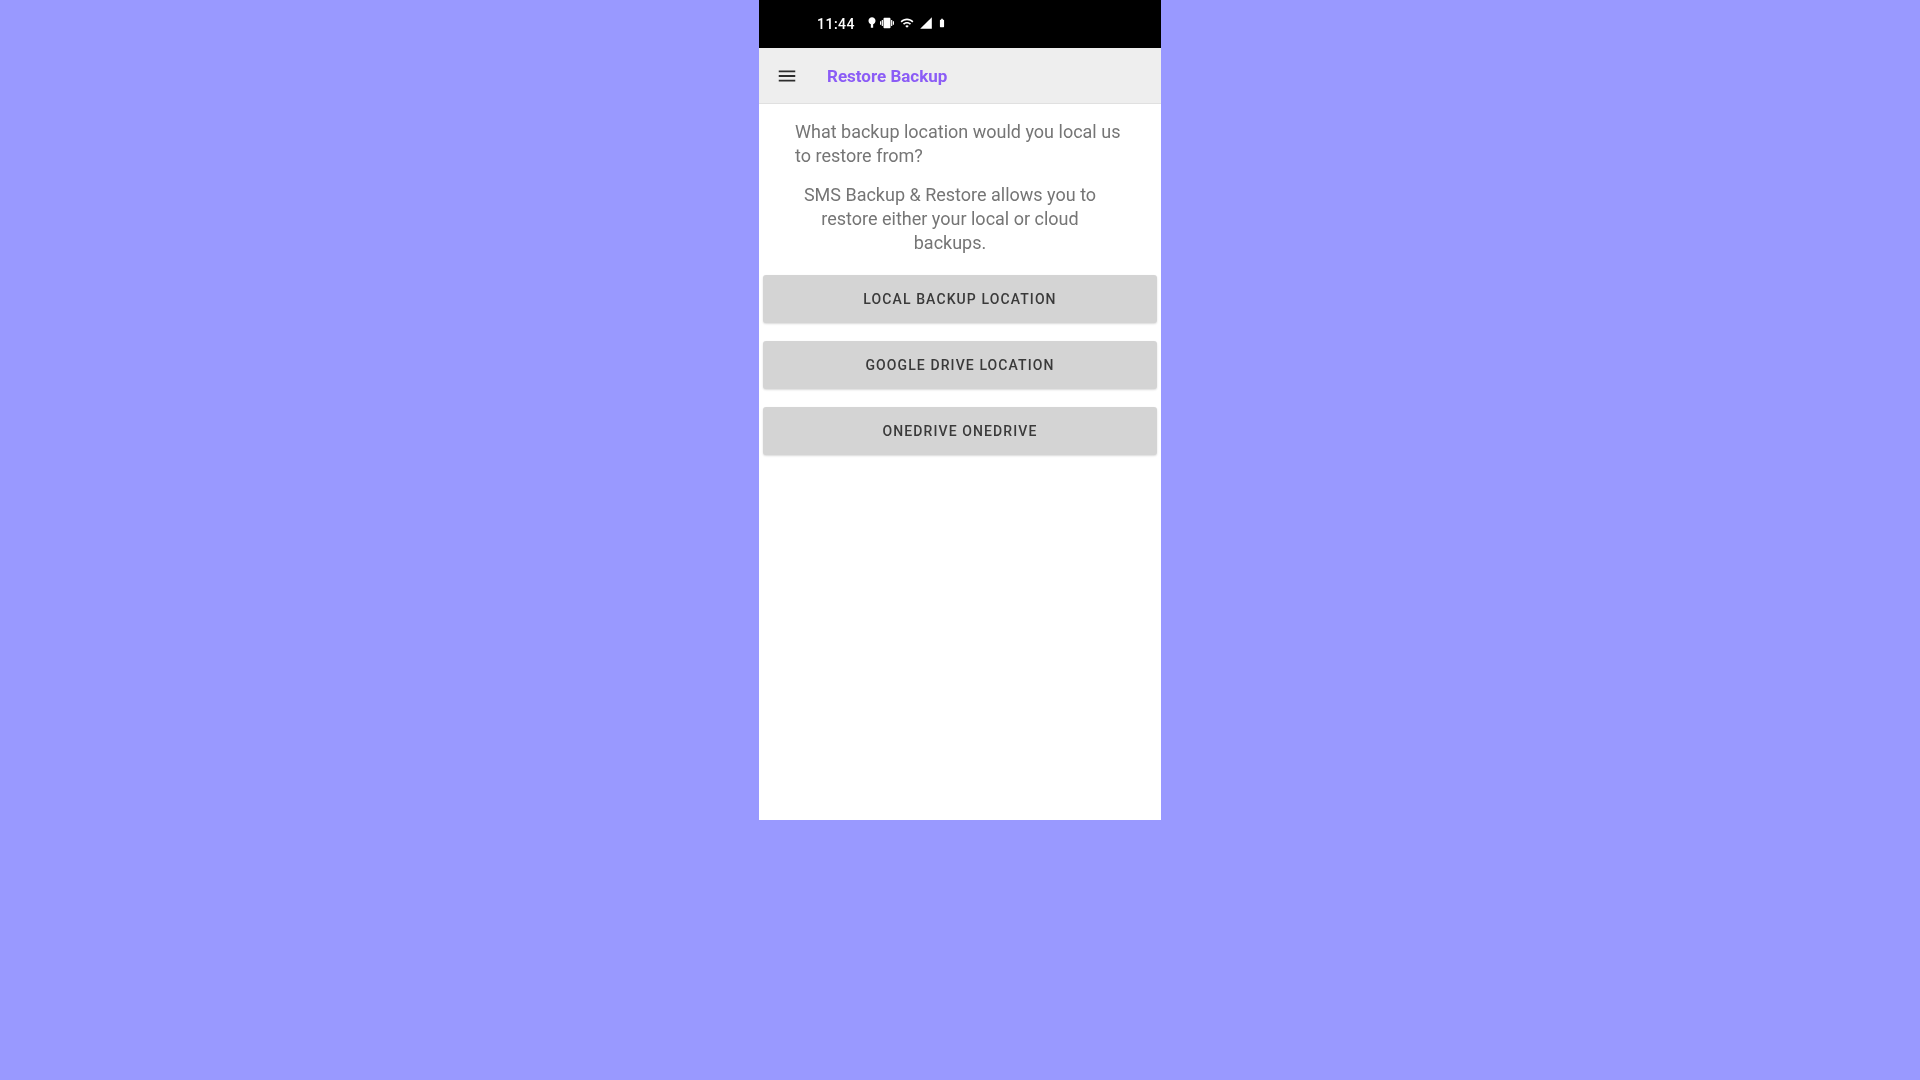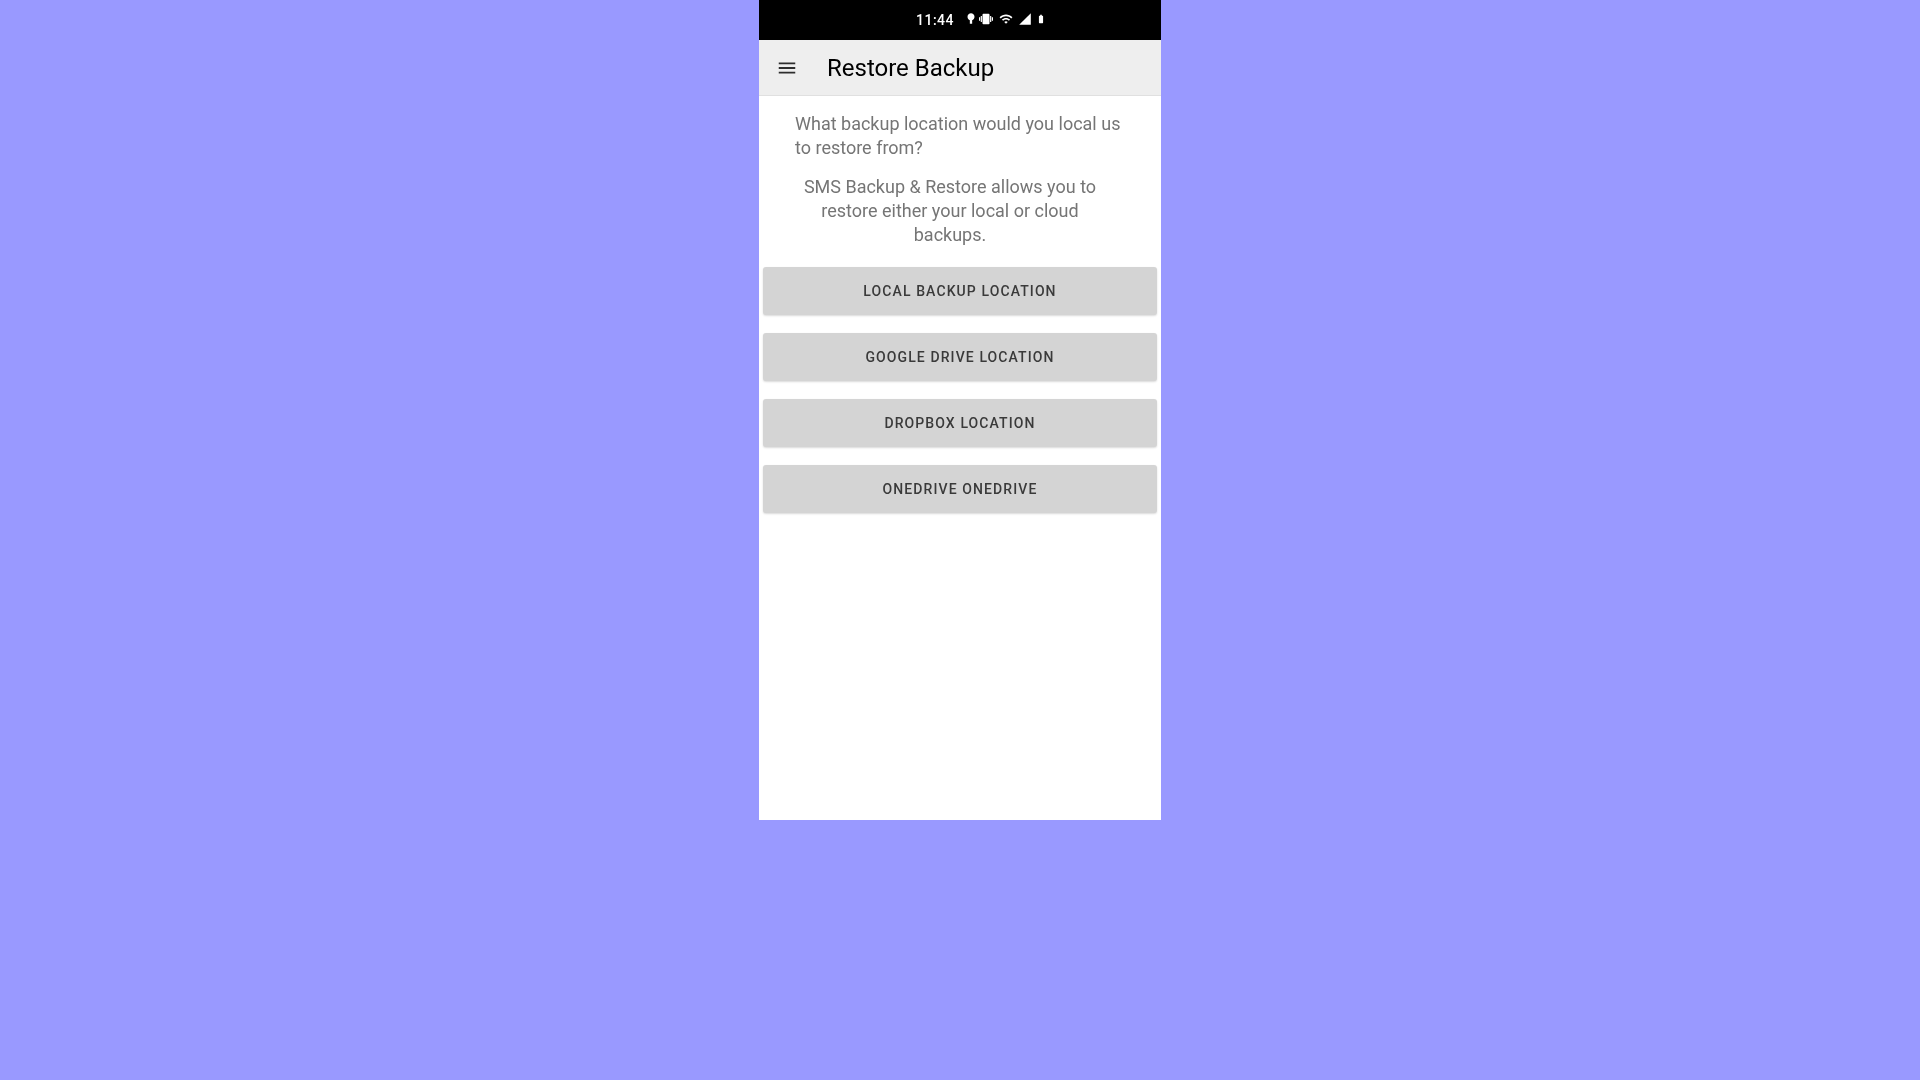--- a/index.html
+++ b/index.html
@@ -21,26 +21,26 @@
   
   .phone-frame {
     width: 402px;
     height: 820px;
     background-color: #ffffff;
     position: relative;
     overflow: hidden;
   }
   
   .status-bar {
-    height: 40px;
+    height: 48px;
     background-color: #000000;
     color: #ffffff;
     display: flex;
     align-items: center;
-    justify-content: center;
+    justify-content: flex-start;
     padding: 0 16px 0 58px;
     font-size: 14px;
     font-weight: 500;
   }
   
   .status-left {
     display: flex;
     align-items: center;
     gap: 10px;
   }
@@ -75,23 +75,23 @@
     display: flex;
     align-items: center;
     justify-content: center;
     cursor: pointer;
     background: none;
     border: none;
     padding: 0;
   }
   
   .app-title {
-    font-size: 24px;
-    font-weight: 400;
-    color: #000000;
+    font-size: 17px;
+    font-weight: 700;
+    color: #8b5cf6;
   }
   
   .content-area {
     padding: 16px 36px 0 36px;
   }
   
   .prompt-text {
     font-size: 18px;
     color: #757575;
     line-height: 1.35;
@@ -177,17 +177,16 @@
   </div>
 
   <div class="content-area">
     <p class="prompt-text">What backup location would you local us to restore from?</p>
     <p class="description-text">SMS Backup &amp; Restore allows you to restore either your local or cloud backups.</p>
   </div>
 
   <div class="button-list">
     <button class="location-button">LOCAL BACKUP LOCATION</button>
     <button class="location-button">GOOGLE DRIVE LOCATION</button>
-    <button class="location-button">DROPBOX LOCATION</button>
     <button class="location-button">ONEDRIVE ONEDRIVE</button>
   </div>
 
 </div>
 
 </body></html>

